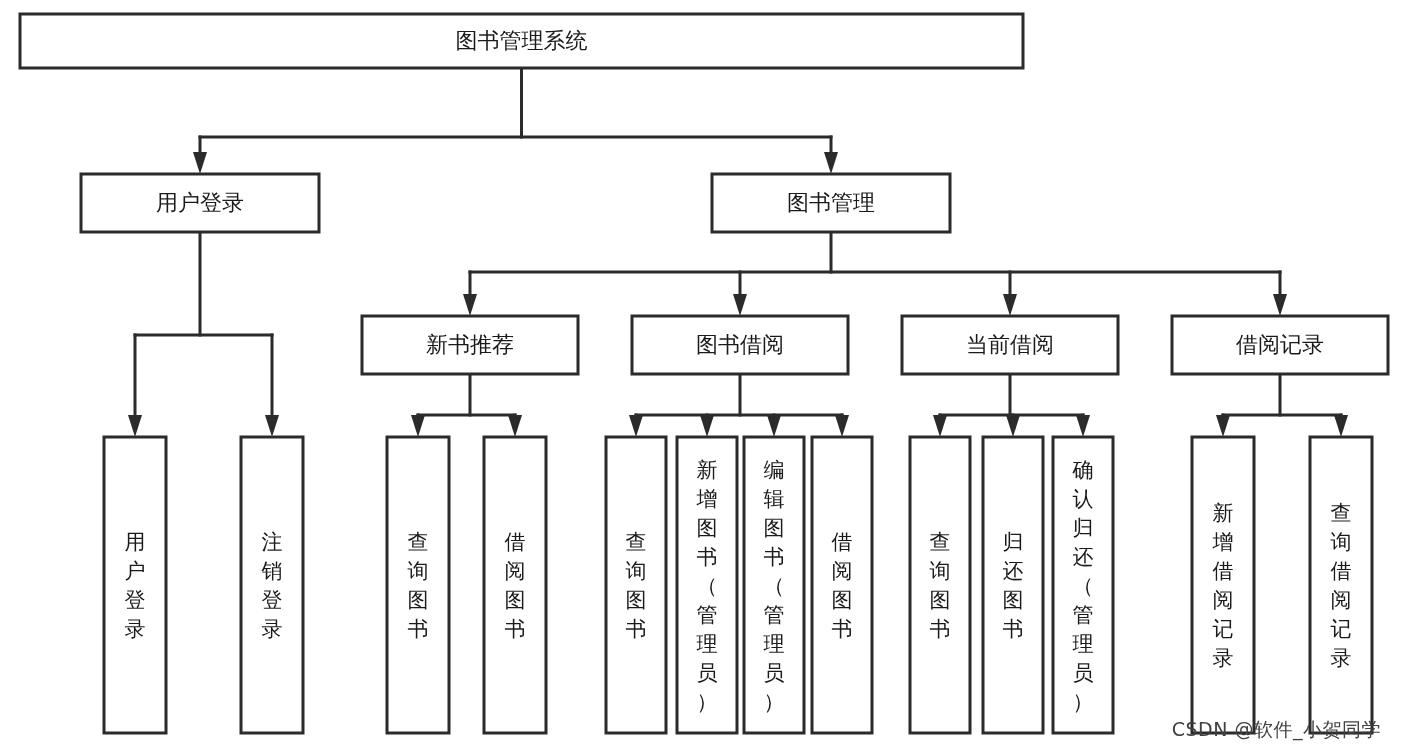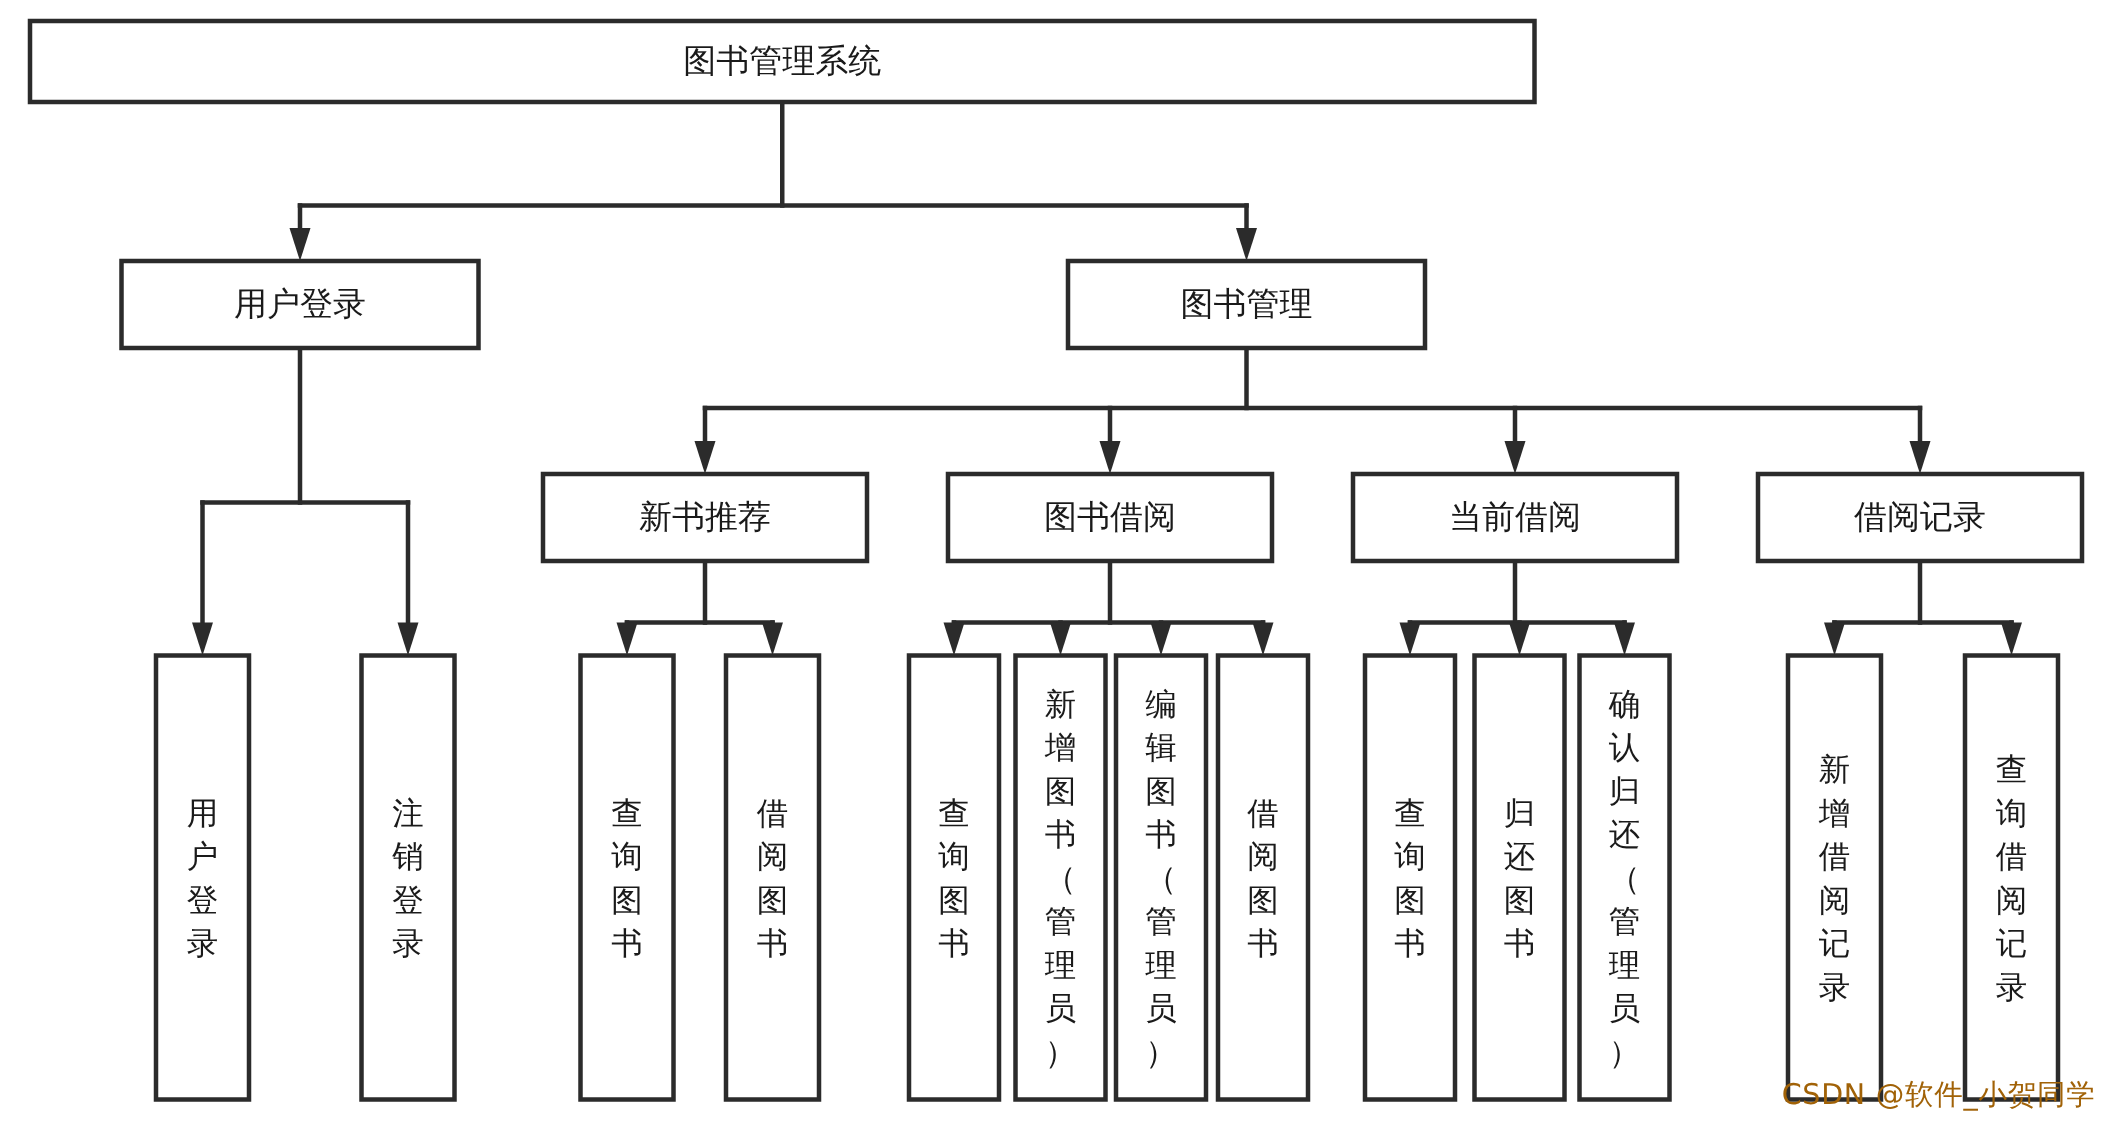--- a/index.html
+++ b/index.html
@@ -49,23 +49,23 @@
     dominant-baseline: middle;
   }
   .leaf-label {
     fill: #1a1a1a;
     font-family: "DejaVu Sans", "Liberation Sans", sans-serif;
     font-size: 21px;
     text-anchor: middle;
   }
   .watermark {
     position: absolute;
-    right: 8px;
+    right: 24px;
     bottom: 4px;
-    color: #a16207;
+    color: #404040;
     font-size: 19px;
     font-family: "DejaVu Sans", "Liberation Sans", sans-serif;
     letter-spacing: 0.5px;
     white-space: nowrap;
     user-select: none;
   }
 </style>
 </head>
 <body>
 

